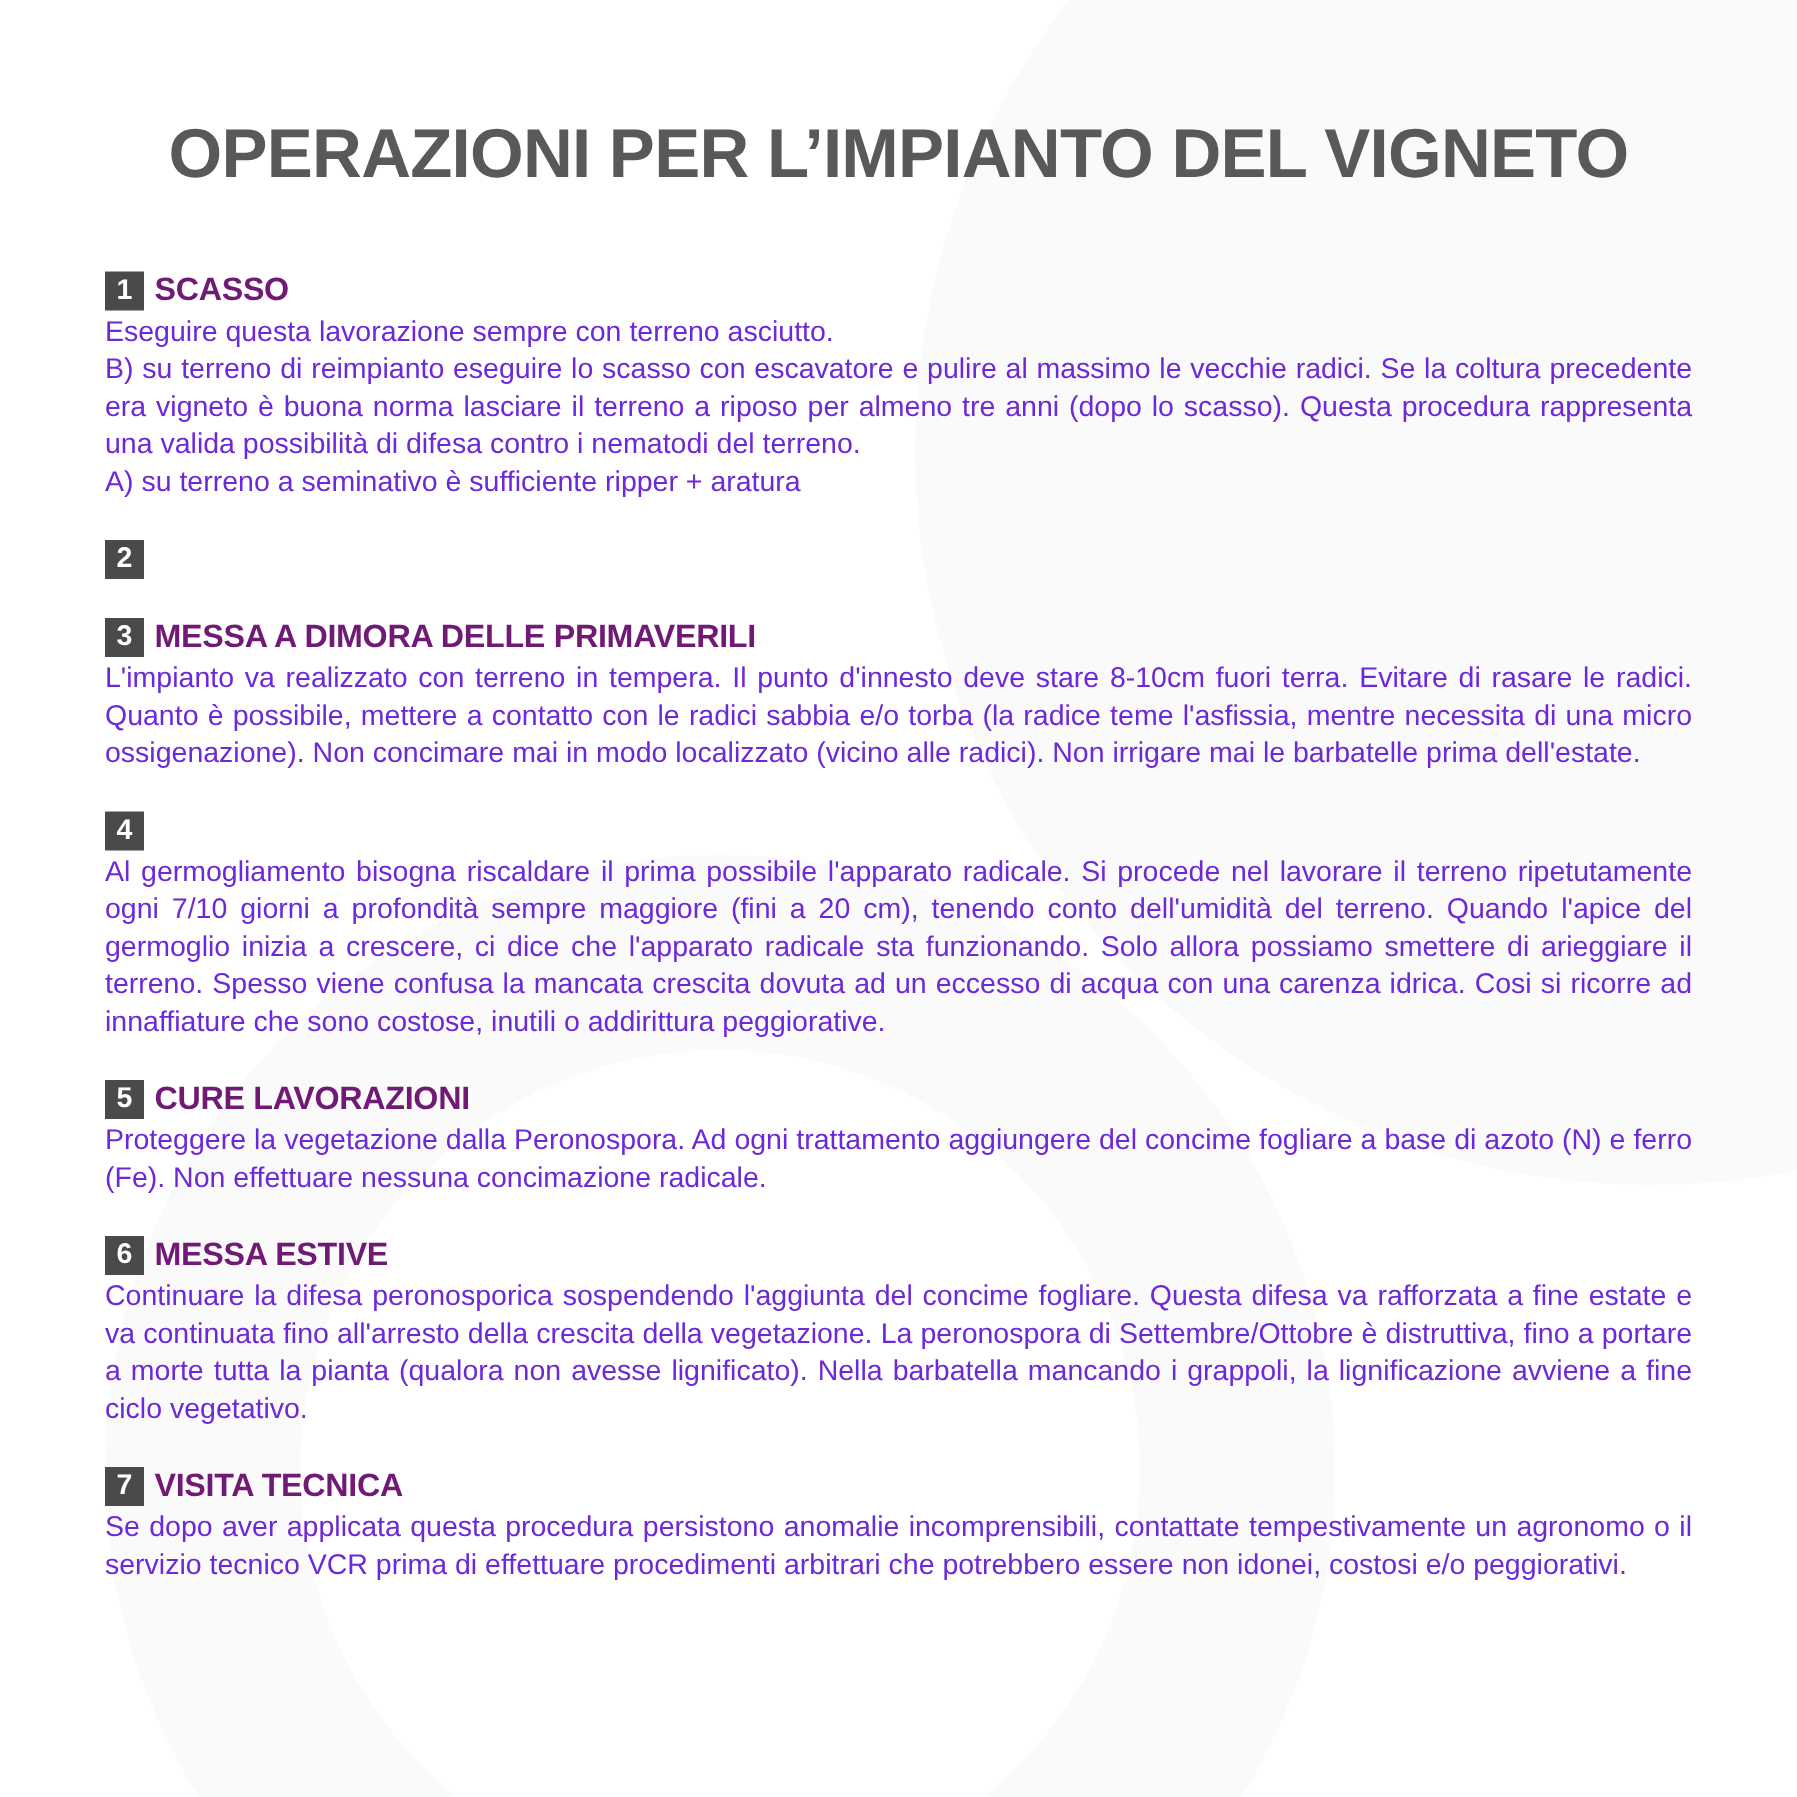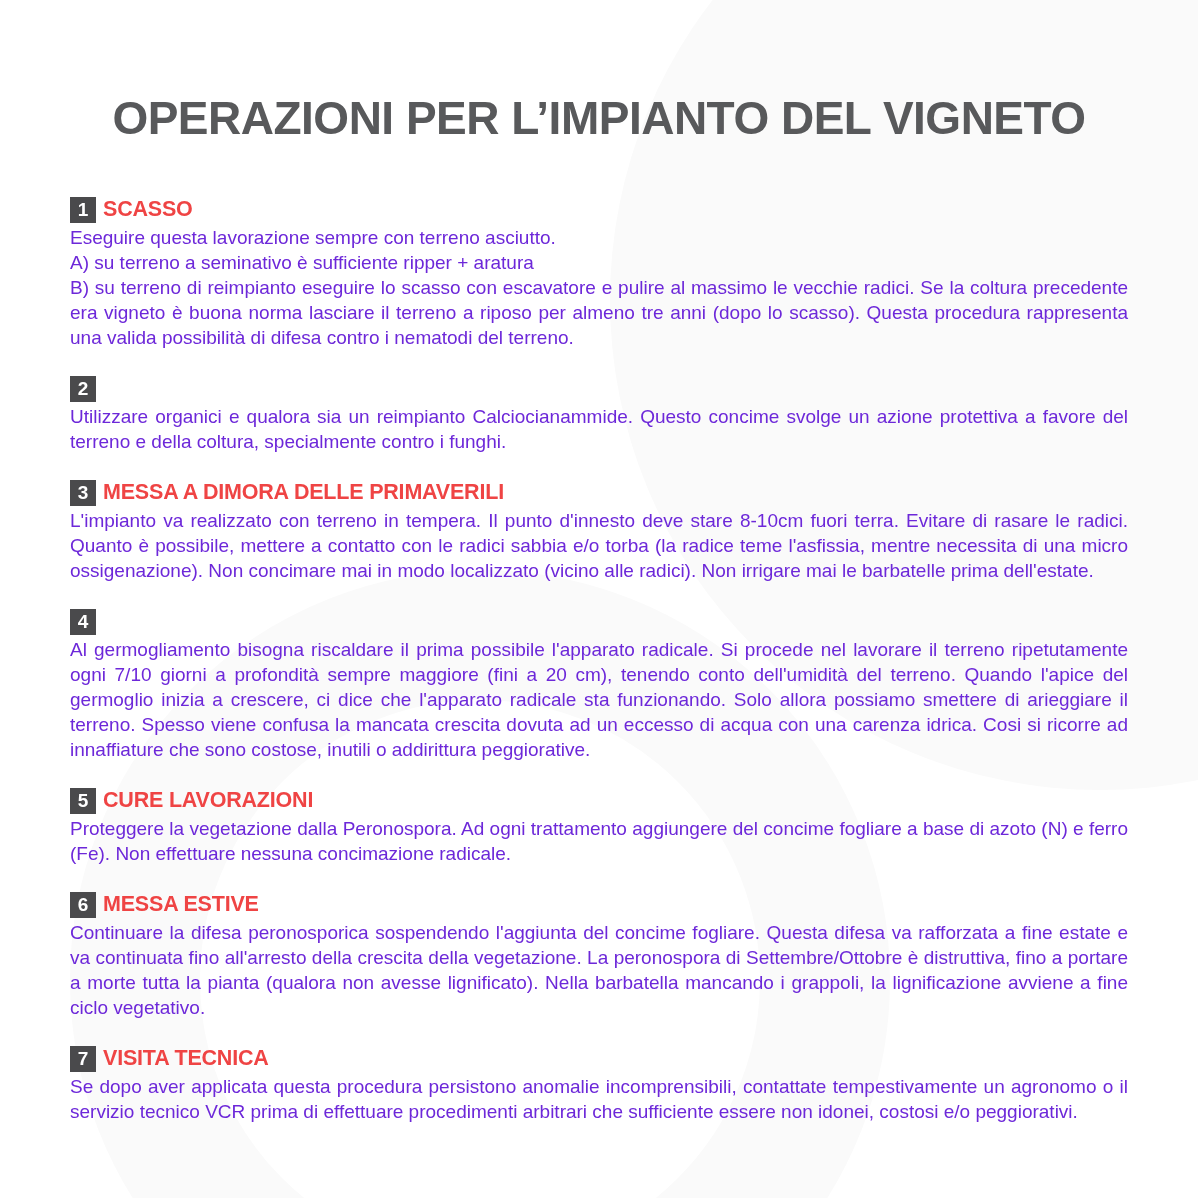--- a/index.html
+++ b/index.html
@@ -31,21 +31,21 @@
     width: 820px;
     height: 820px;
     border-radius: 50%;
     border: 130px solid #fafafa;
     box-sizing: border-box;
     background: transparent;
   }
   .content {
     position: relative;
     z-index: 1;
-    padding: 16px 70px;
+    padding: 0 70px;
   }
   .page-title {
     margin: 0;
     padding-top: 76px;
     margin-bottom: 52px;
     text-align: center;
     white-space: nowrap;
     font-size: 46px;
     line-height: 1.15;
     font-weight: bold;
@@ -69,21 +69,21 @@
     color: #ffffff;
     font-size: 19px;
     font-weight: bold;
     display: flex;
     align-items: center;
     justify-content: center;
     line-height: 1;
   }
   .sec-title {
     margin: 0;
-    color: #ef4444;
+    color: #701a75;
     font-size: 21.5px;
     font-weight: bold;
     letter-spacing: -0.2px;
     white-space: nowrap;
   }
   .section p {
     margin: 0;
     font-size: 19px;
     line-height: 25px;
     color: #6d28d9;
@@ -99,29 +99,28 @@
 <div class="content">
 
   <h1 class="page-title">OPERAZIONI PER L’IMPIANTO DEL VIGNETO</h1>
 
   <div class="section">
     <div class="sec-head">
       <span class="badge">1</span>
       <h2 class="sec-title">SCASSO</h2>
     </div>
     <p>Eseguire questa lavorazione sempre con terreno asciutto.</p>
+    <p>B) su terreno di reimpianto eseguire lo scasso con escavatore e pulire al massimo le vecchie radici. Se la coltura precedente era vigneto è buona norma lasciare il terreno a riposo per almeno tre anni (dopo lo scasso). Questa procedura rappresenta una valida possibilità di difesa contro i nematodi del terreno.</p>
     <p>A) su terreno a seminativo è sufficiente ripper + aratura</p>
-    <p>B) su terreno di reimpianto eseguire lo scasso con escavatore e pulire al massimo le vecchie radici. Se la coltura precedente era vigneto è buona norma lasciare il terreno a riposo per almeno tre anni (dopo lo scasso). Questa procedura rappresenta una valida possibilità di difesa contro i nematodi del terreno.</p>
   </div>
 
   <div class="section">
     <div class="sec-head">
       <span class="badge">2</span>
     </div>
-    <p>Utilizzare organici e qualora sia un reimpianto Calciocianammide. Questo concime svolge un azione protettiva a favore del terreno e della coltura, specialmente contro i funghi.</p>
   </div>
 
   <div class="section">
     <div class="sec-head">
       <span class="badge">3</span>
       <h2 class="sec-title">MESSA A DIMORA DELLE PRIMAVERILI</h2>
     </div>
     <p>L'impianto va realizzato con terreno in tempera. Il punto d'innesto deve stare 8-10cm fuori terra. Evitare di rasare le radici. Quanto è possibile, mettere a contatto con le radici sabbia e/o torba (la radice teme l'asfissia, mentre necessita di una micro ossigenazione). Non concimare mai in modo localizzato (vicino alle radici). Non irrigare mai le barbatelle prima dell'estate.</p>
   </div>
 
@@ -146,16 +145,16 @@
       <h2 class="sec-title">MESSA ESTIVE</h2>
     </div>
     <p>Continuare la difesa peronosporica sospendendo l'aggiunta del concime fogliare. Questa difesa va rafforzata a fine estate e va continuata fino all'arresto della crescita della vegetazione. La peronospora di Settembre/Ottobre è distruttiva, fino a portare a morte tutta la pianta (qualora non avesse lignificato). Nella barbatella mancando i grappoli, la lignificazione avviene a fine ciclo vegetativo.</p>
   </div>
 
   <div class="section">
     <div class="sec-head">
       <span class="badge">7</span>
       <h2 class="sec-title">VISITA TECNICA</h2>
     </div>
-    <p>Se dopo aver applicata questa procedura persistono anomalie incomprensibili, contattate tempestivamente un agronomo o il servizio tecnico VCR prima di effettuare procedimenti arbitrari che sufficiente essere non idonei, costosi e/o peggiorativi.</p>
+    <p>Se dopo aver applicata questa procedura persistono anomalie incomprensibili, contattate tempestivamente un agronomo o il servizio tecnico VCR prima di effettuare procedimenti arbitrari che potrebbero essere non idonei, costosi e/o peggiorativi.</p>
   </div>
 
 </div>
 
 </body></html>

